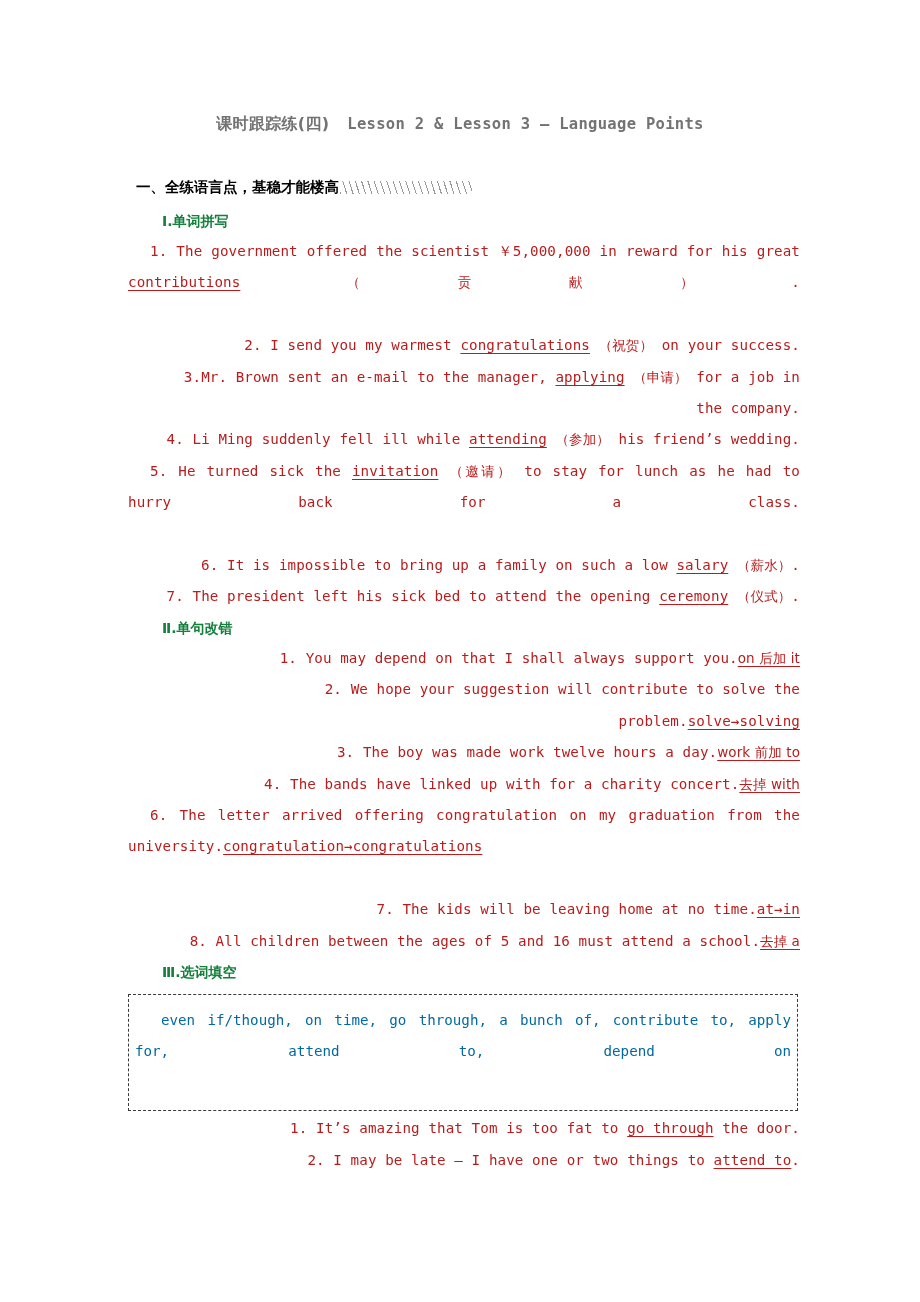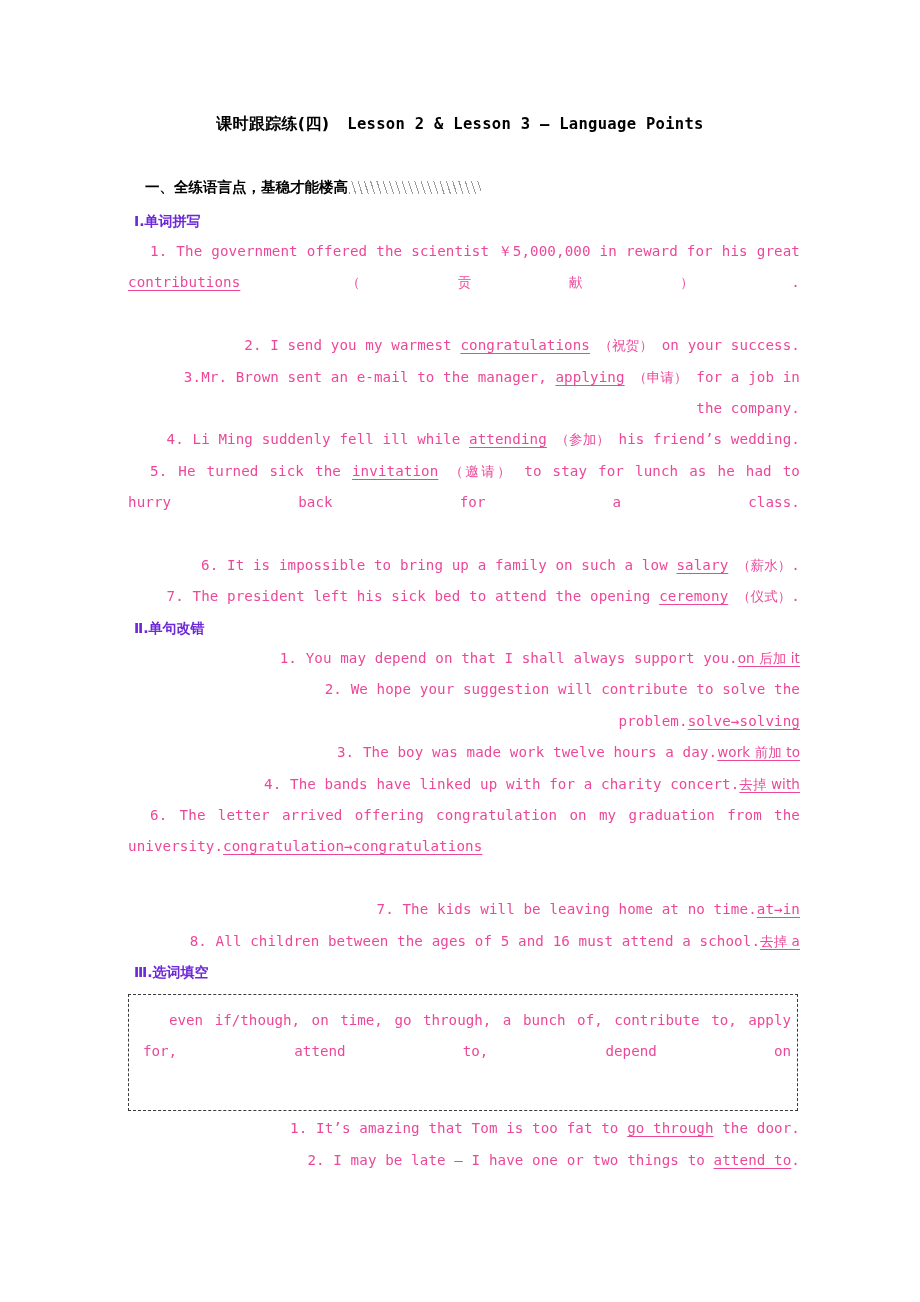--- a/index.html
+++ b/index.html
@@ -22,21 +22,21 @@
     padding: 0;
   }
 
   
   .doc-title {
     position: absolute;
     left: 0;
     top: 114px;
     width: 920px;
     text-align: center;
-    color: #000000;
+    color: #737373;
     font-weight: bold;
     font-size: 16.5px;
     letter-spacing: 0.3px;
     white-space: nowrap;
   }
   .doc-title .cn {
     font-family: "DejaVu Sans", "Liberation Sans", sans-serif;
     font-weight: bold;
     font-size: 16px;
   }
@@ -55,52 +55,52 @@
   }
 
   
   .big-head {
     position: relative;
     font-family: "DejaVu Sans", "Liberation Sans", sans-serif;
     font-weight: bold;
     font-size: 14.5px;
     color: #000;
     line-height: 22px;
-    margin: 0 0 8px 17px;
+    margin: 0 0 8px 8px;
     white-space: nowrap;
   }
   .hatch {
     display: inline-block;
     vertical-align: middle;
     width: 132px;
     height: 13px;
     margin-left: 1px;
     margin-bottom: 1px;
     background-image: repeating-linear-gradient(
         72deg,
         #9a9a9a 0px, #9a9a9a 1px,
         rgba(255,255,255,0) 1px, rgba(255,255,255,0) 6px);
   }
 
   
   .sub-head {
     font-family: "DejaVu Sans", "Liberation Sans", sans-serif;
     font-weight: bold;
     font-size: 14px;
-    color: #6d28d9;
+    color: #15803d;
     line-height: 30px;
-    margin-left: 6px;
+    margin-left: 34px;
     white-space: nowrap;
   }
 
   
   .q {
     font-size: 14.2px;
     line-height: 31.4px;
-    color: #ec4899;
+    color: #b91c1c;
     text-align: justify;
     text-justify: inter-character;
     margin: 0;
     text-indent: 22px;
     letter-spacing: 0.1px;
   }
   .q.nowrap { text-align: right; }
   .q.just { text-align: justify; }
   .q.just::after {
     content: "";
@@ -112,26 +112,26 @@
     font-size: 13.5px;
   }
   .ans { text-decoration: underline; text-underline-offset: 2.5px; }
 
   
   .bank {
     box-sizing: border-box;
     margin: 7px 0 2px 0;
     width: 670px;
     border: 1px dashed #3a3a3a;
-    padding: 10px 6px 11px 14px;
+    padding: 10px 6px 11px 6px;
     font-size: 14.2px;
     line-height: 31.5px;
     text-indent: 26px;
     text-align: justify;
-    color: #ec4899;
+    color: #0369a1;
   }
   .bank::after { content: ""; display: inline-block; width: 100%; }
 </style>
 </head>
 <body>
 
 <div class="page">
 
   <div class="doc-title">
     <span class="cn">课时跟踪练(四)</span><span style="display:inline-block;width:18px"></span><span class="en">Lesson 2 &amp; Lesson 3 — Language Points</span>

